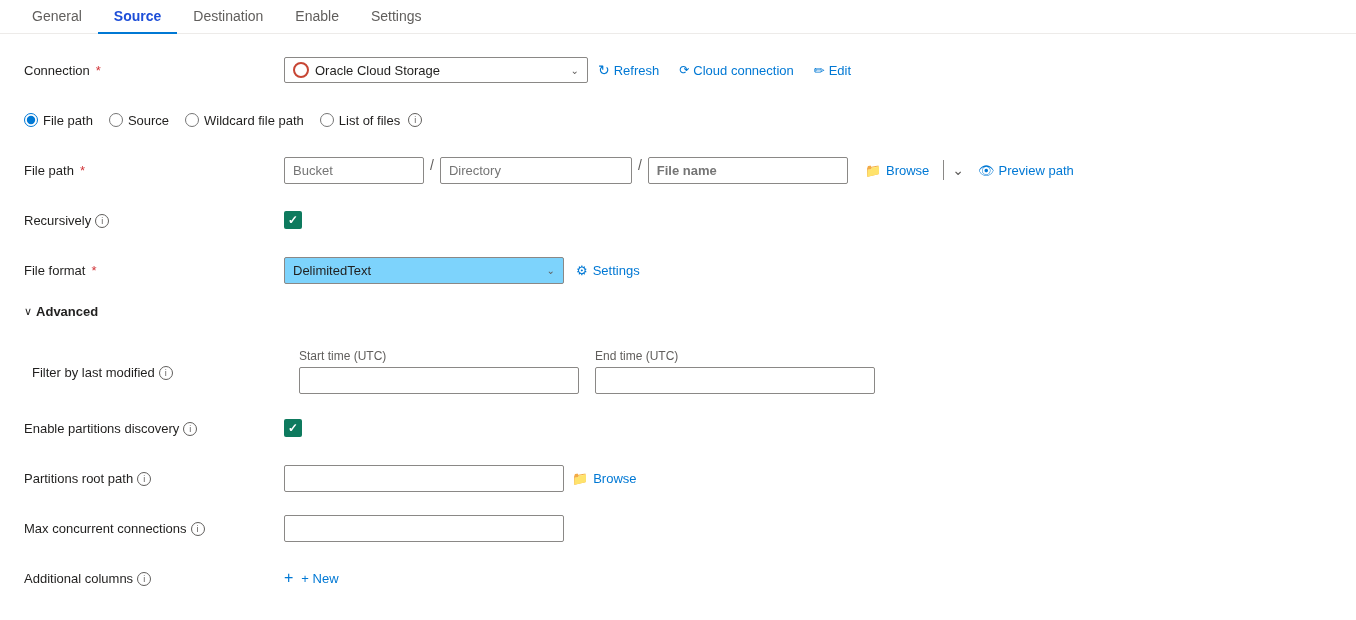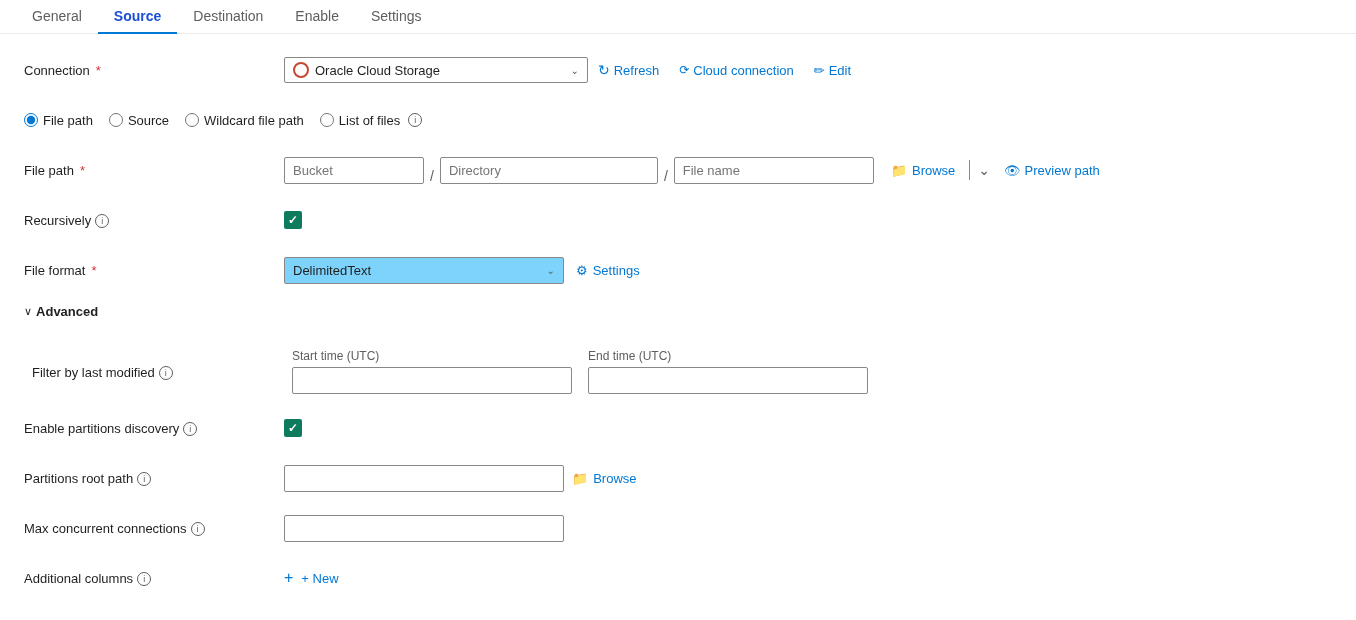--- a/index.html
+++ b/index.html
@@ -83,21 +83,21 @@
     
     .radio-group { display: flex; align-items: center; gap: 16px; }
     .radio-option { display: flex; align-items: center; gap: 5px; cursor: pointer; }
     .radio-option input[type="radio"] {
       accent-color: #0078d4;
       width: 14px; height: 14px;
       cursor: pointer;
     }
 
     
-    .file-path-group { display: flex; align-items: flex-end; gap: 0; }
+    .file-path-group { display: flex; align-items: flex-start; gap: 0; }
     .file-path-input {
       border: 1px solid #8a8886;
       border-radius: 2px;
       padding: 5px 8px;
       font-size: 13px;
       color: #a19f9d;
       background: #fff;
       outline: none;
     }
     .path-sep { margin: 0 6px; color: #605e5c; font-size: 14px; }
@@ -155,21 +155,21 @@
       border: 1px solid #8a8886;
       border-radius: 2px;
       padding: 5px 8px;
       font-size: 13px;
       width: 280px;
       outline: none;
     }
 
     
     .new-btn { display: flex; align-items: center; gap: 4px; color: #0078d4; cursor: pointer; font-size: 13px; background: none; border: none; }
-    .filter-grid { display: flex; gap: 16px; margin-top: 8px; }
+    .filter-grid { display: flex; gap: 16px; margin-top: 8px; margin-left: 7px; }
 
     .bold-label { font-weight: 600; }
 
     .vertical-divider { width: 1px; height: 20px; background: #8a8886; margin: 0 4px; }
   </style>
 </head>
 <body>
 
 <div class="tabs">
   <div class="tab">General</div>
@@ -235,23 +235,23 @@
 
   <div class="form-row">
     <div class="form-label">
       <span>File path</span>
       <span class="required">*</span>
     </div>
     <div class="form-control">
       <div class="file-path-group">
         <input class="file-path-input" style="width: 140px;" placeholder="Bucket">
         <span class="path-sep">/</span>
-        <input class="file-path-input" style="width: 218px;" placeholder="Directory">
+        <input class="file-path-input" style="width: 192px;" placeholder="Directory">
         <span class="path-sep">/</span>
-        <input class="file-path-input" style="width: 200px;" placeholder="File name">
+        <input class="file-path-input" style="width: 200px; font-weight: bold;" placeholder="File name">
       </div>
       <button class="action-btn" style="color:#0078d4; margin-left:8px;">
         <span>📁</span>
         <span>Browse</span>
       </button>
       <div class="vertical-divider"></div>
       <span style="color:#605e5c; cursor:pointer; font-size:14px; margin:0 4px;">⌄</span>
       <button class="action-btn">
         <span>👁</span>
         <span>Preview path</span>

